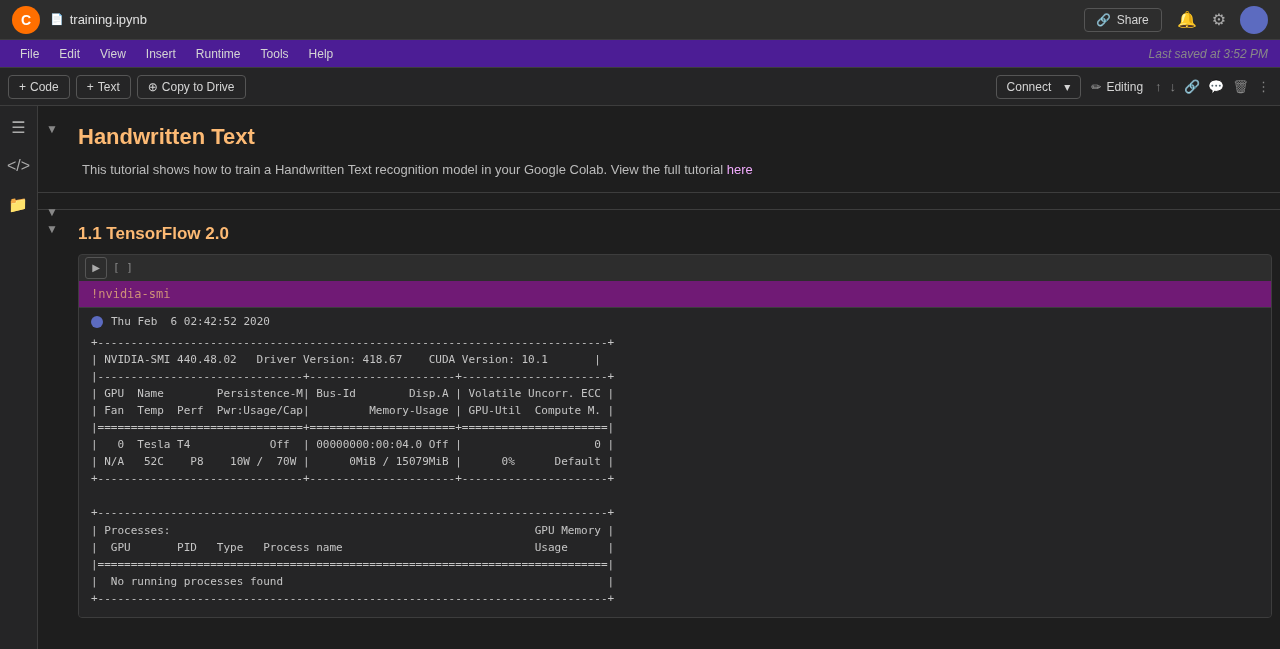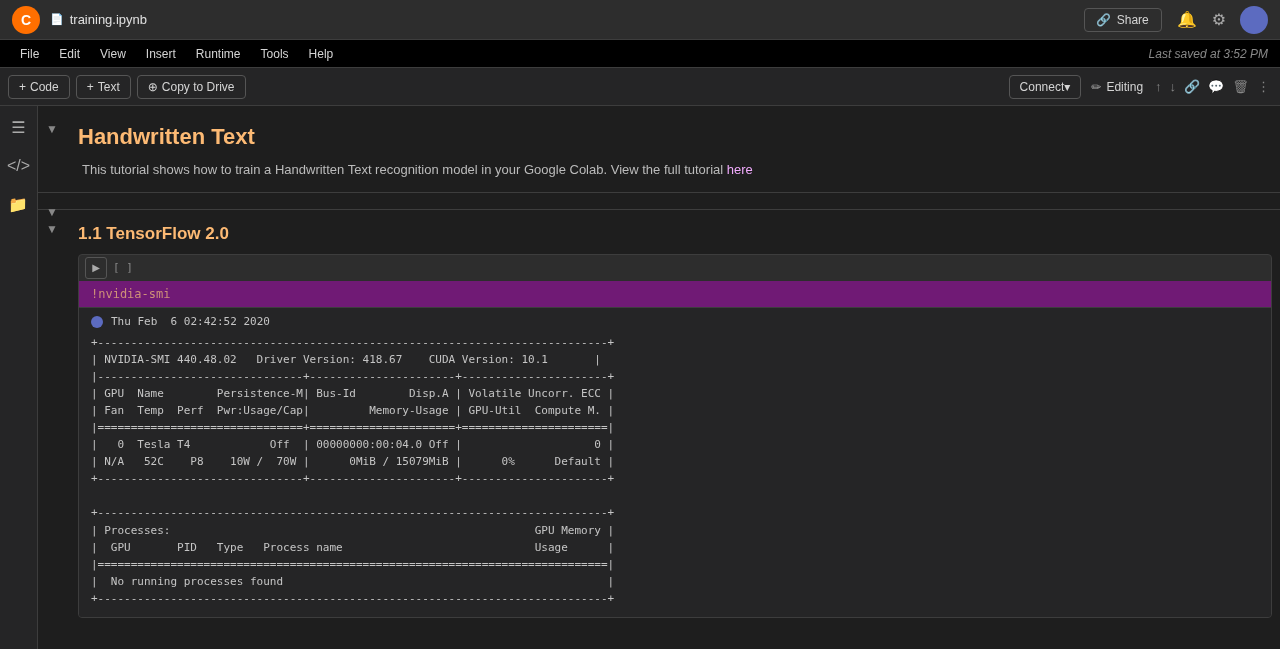--- a/index.html
+++ b/index.html
@@ -60,21 +60,21 @@
     .top-icon {
       color: #aaa; cursor: pointer; font-size: 16px;
     }
     .avatar {
       width: 28px; height: 28px;
       background: #5c6bc0;
       border-radius: 50%;
     }
     
     .menu-bar {
-      background: #000000;
+      background: #4c1d95;
       height: 28px;
       display: flex;
       align-items: center;
       padding: 0 12px;
       gap: 4px;
       border-bottom: 1px solid #3d3d3d;
     }
     .menu-item {
       color: #d4d4d4;
       font-size: 12px;
@@ -116,21 +116,21 @@
       display: flex; align-items: center; gap: 10px;
     }
     .connect-btn {
       background: transparent;
       border: 1px solid #555;
       border-radius: 4px;
       color: #d4d4d4;
       padding: 4px 10px;
       font-size: 12px;
       cursor: pointer;
-      display: flex; align-items: center; gap: 0;
+      display: flex; align-items: center; gap: 13px;
     }
     .editing-badge {
       display: flex; align-items: center; gap: 5px;
       color: #d4d4d4; font-size: 12px;
     }
     .editing-icon { color: #aaa; }
     
     .main-layout {
       display: flex;
       height: calc(649px - 106px);

